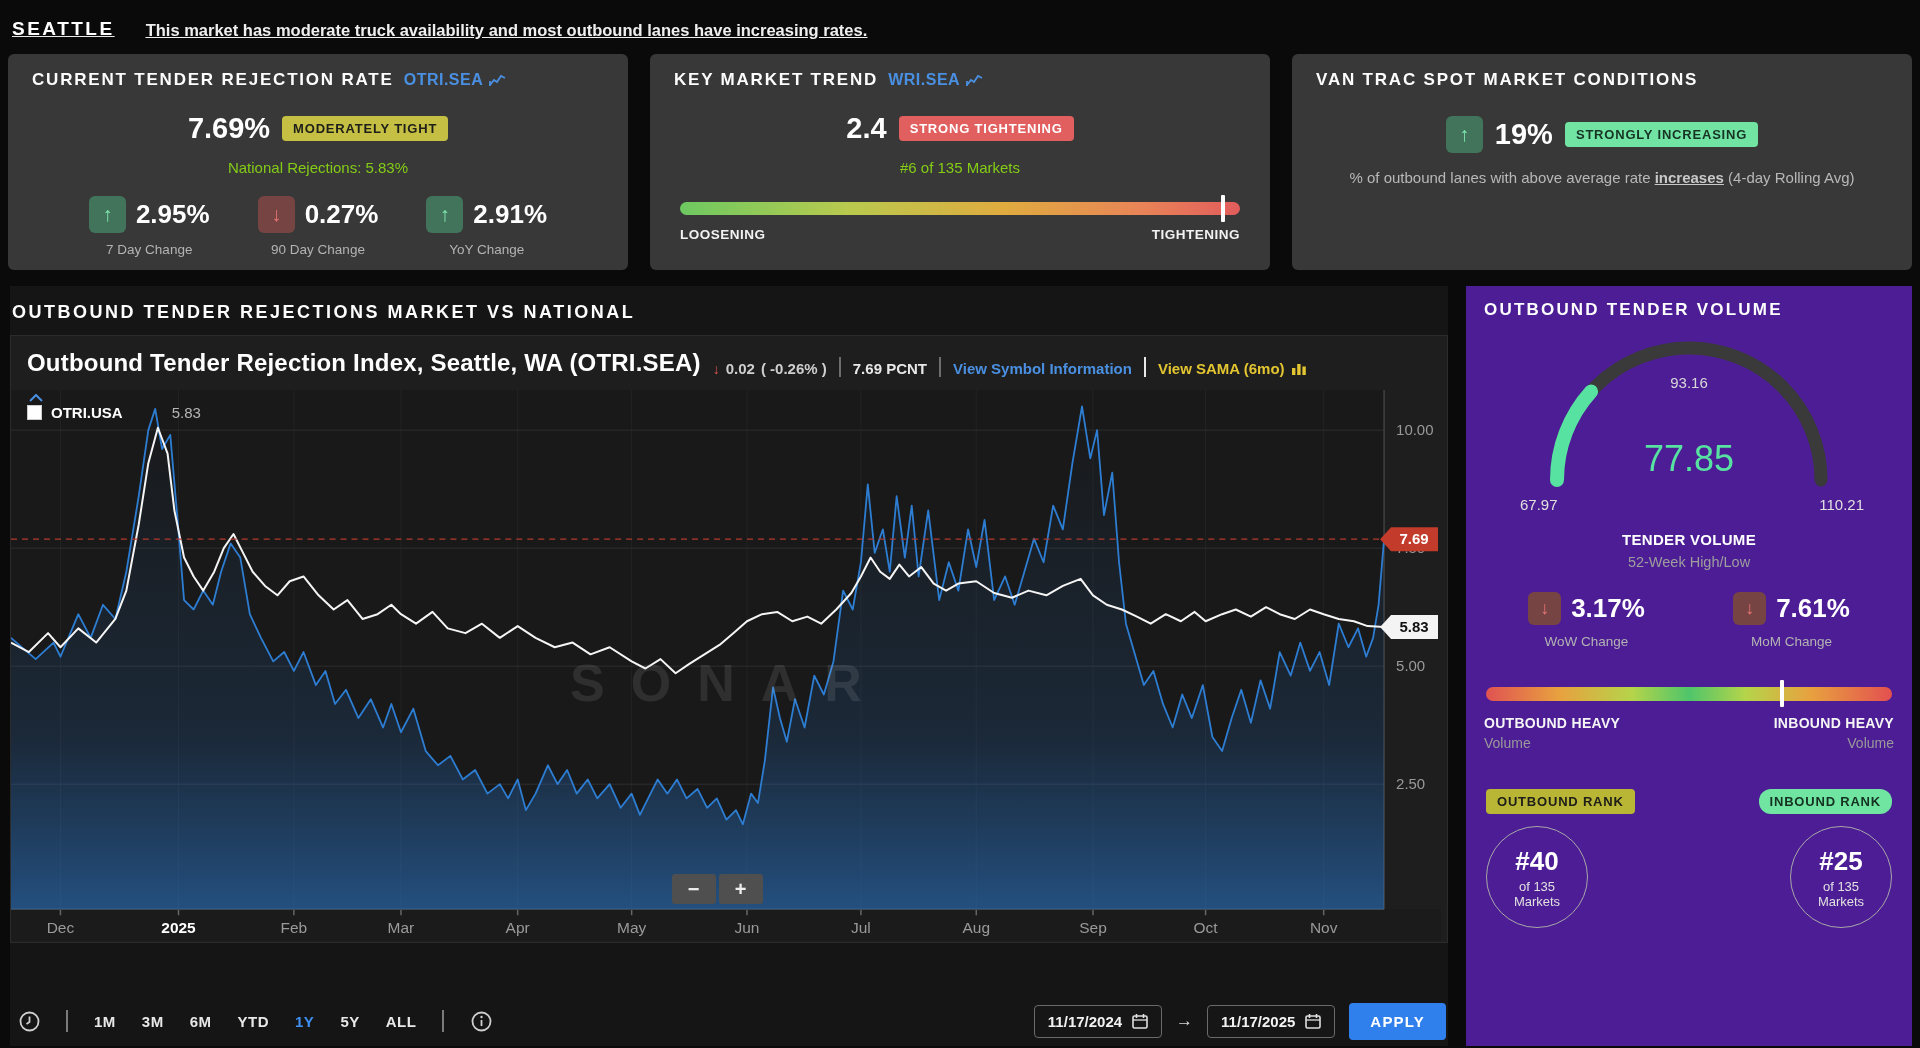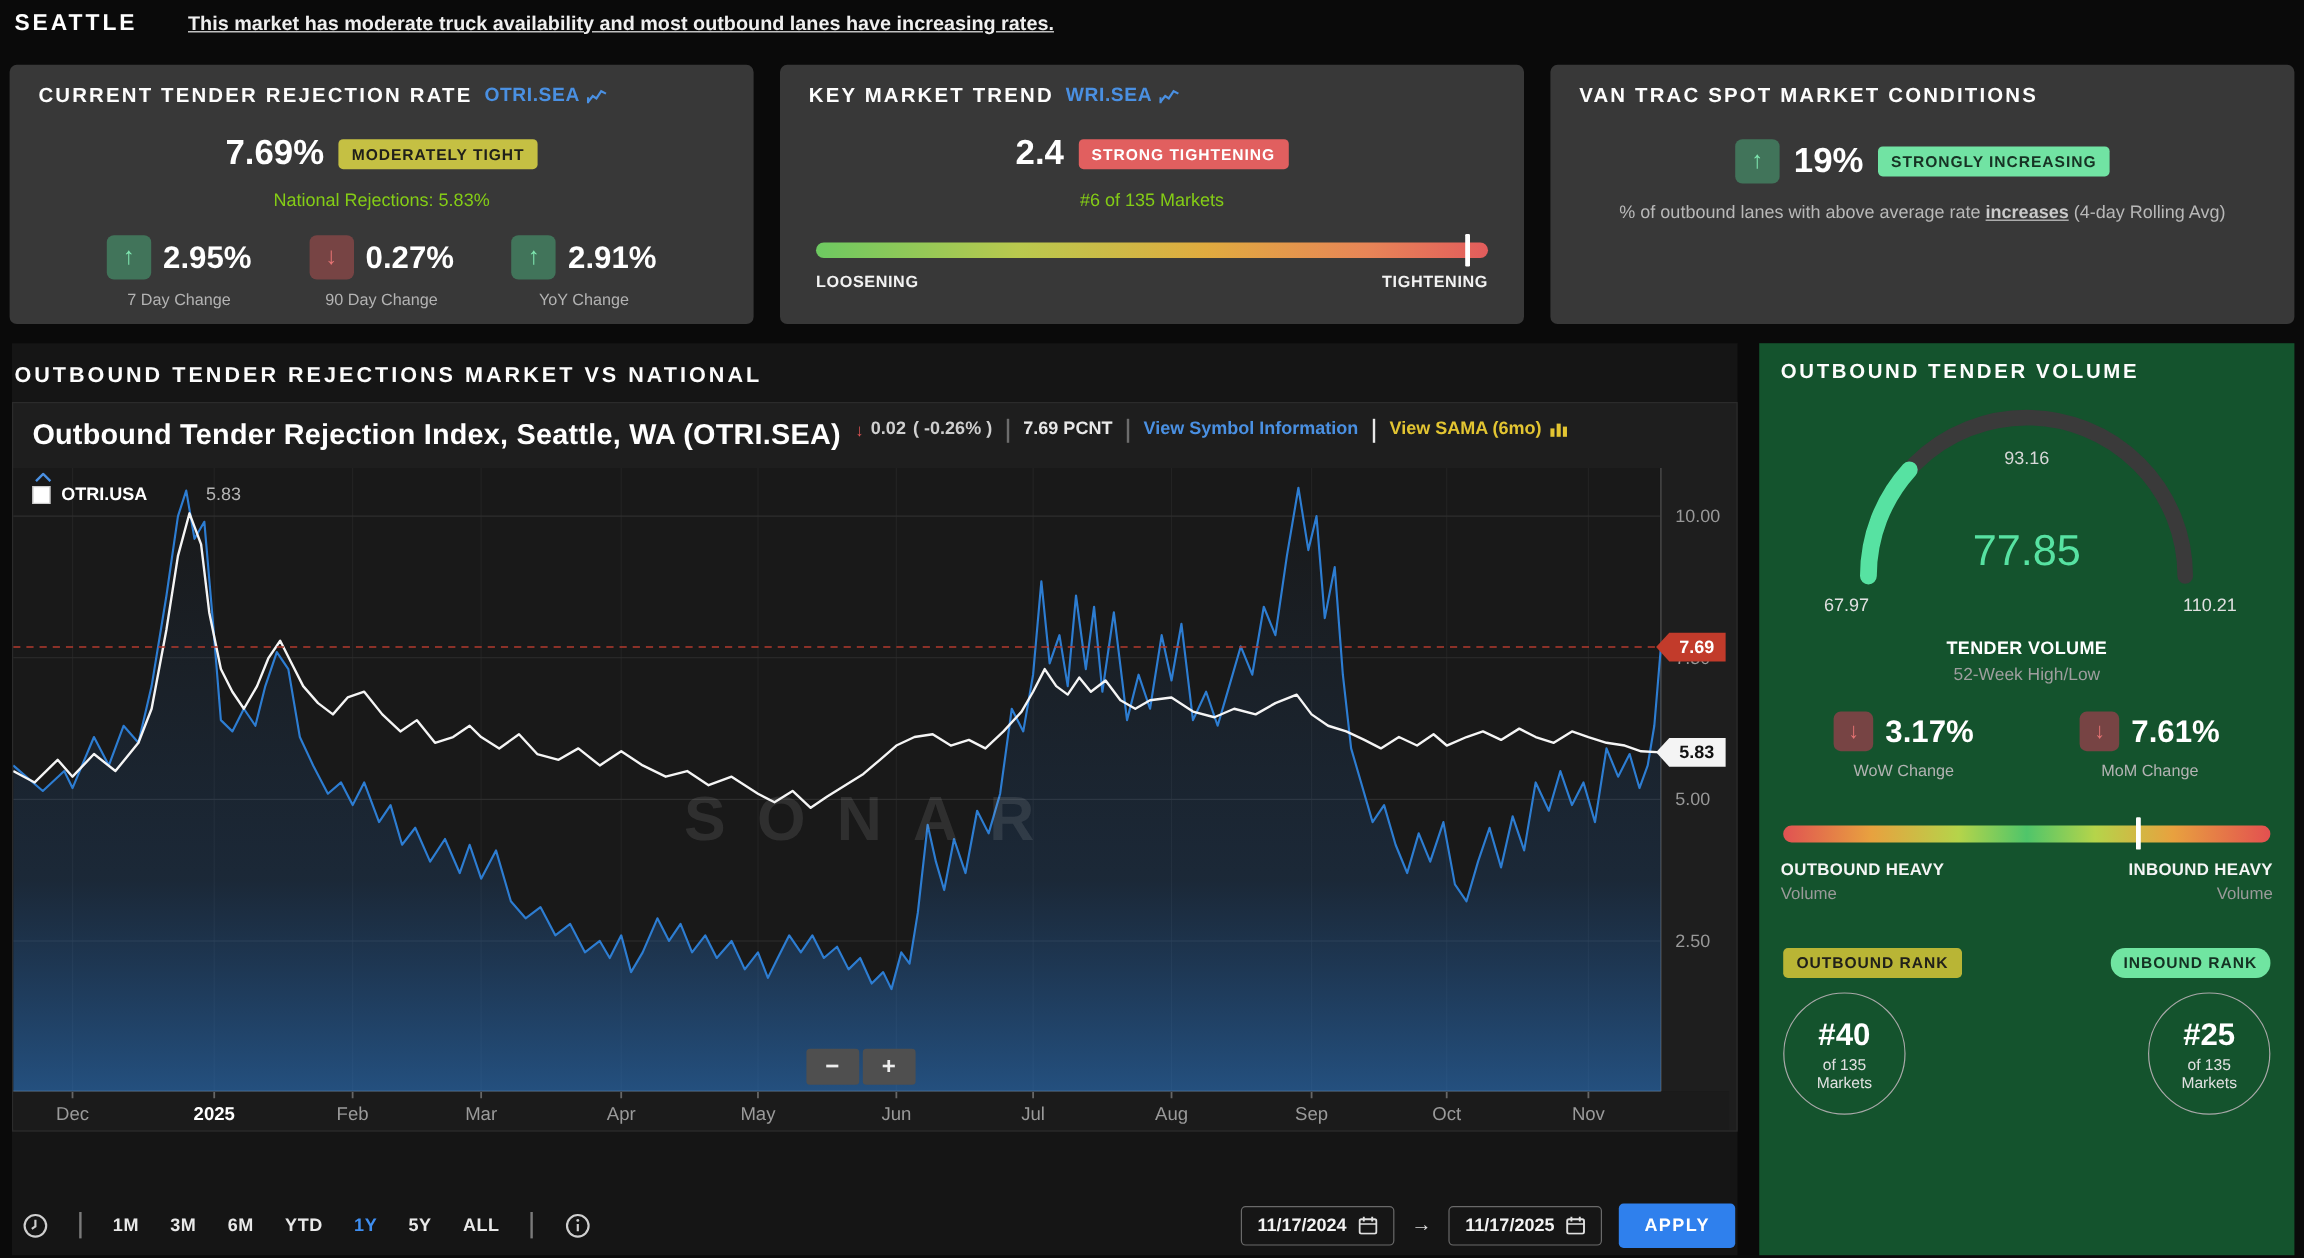--- a/index.html
+++ b/index.html
@@ -1,20 +1,20 @@
 <!DOCTYPE html>
 <html><head>
 <meta charset="utf-8">
 <style>
   * { margin:0; padding:0; box-sizing:border-box; }
   html,body { width:1920px; height:1048px; background:#0a0a0a; overflow:hidden;
     font-family:"Liberation Sans", sans-serif; color:#e8e8e8; }
 
   
-  .topbar { display:flex; align-items:center; gap:42px; height:40px; padding:0 12px; }
+  .topbar { display:flex; align-items:flex-end; gap:31px; height:40px; padding:0 12px;text-decoration:underline; }
   .market-name { font-size:19px; font-weight:bold; letter-spacing:2.5px; color:#fff; }
   .market-summary { font-size:16.5px; color:#efefef; text-decoration:underline; font-weight:bold; cursor:pointer; }
 
   
   .cards-row { display:flex; gap:22px; margin:14px 8px 0; }
   .card { flex:1; height:216px; background:#383838; border-radius:6px; padding:16px 24px; }
   .card-title-row { display:flex; align-items:center; gap:10px; }
   .card-title { font-size:17px; font-weight:bold; letter-spacing:1.8px; color:#fdfdfd; }
   .ticker { font-size:16px; font-weight:bold; color:#4a90e2; letter-spacing:0.5px; cursor:pointer; display:flex; align-items:center; gap:6px;}
   .value-row { display:flex; align-items:center; justify-content:center; gap:12px; margin-top:22px; }
@@ -44,21 +44,21 @@
 
   .spot-desc { text-align:center; font-size:15px; color:#b8b8b8; margin-top:16px; }
   .spot-desc b { color:#c9c9c9; text-decoration:underline; }
 
   
   .main-row { display:flex; gap:18px; margin:16px 8px 0 10px; height:760px; }
   .chart-section { flex:1; background:#151515; display:flex; flex-direction:column; padding:0 0 0 0; }
   .section-heading { font-size:18px; font-weight:bold; letter-spacing:2.5px; color:#fdfdfd; margin:16px 4px 12px 2px; }
 
   .chart-panel { background:#1e1e1e; border:1px solid #2b2b2b; }
-  .chart-title-row { display:flex; align-items:flex-start; gap:12px; padding:13px 16px; }
+  .chart-title-row { display:flex; align-items:flex-end; gap:12px; padding:13px 16px; }
   .chart-title { font-size:24px; font-weight:bold; color:#fff; letter-spacing:0.2px; }
   .chg-inline { display:flex; align-items:center; gap:6px; font-size:15px; font-weight:bold; color:#cfcfcf; }
   .red-arrow { color:#e25555; font-size:14px; }
   .vdiv { width:2px; height:20px; background:#6d6d6d; }
   .chart-link { font-size:15px; font-weight:bold; cursor:pointer; }
   .link-blue { color:#4a90e2; }
   .link-yellow { color:#e3c532; display:flex; align-items:center; gap:6px; }
 
   .chart-area { position:relative; height:552px; }
   .chart-area svg.main { display:block; width:1430px; height:552px; }
@@ -82,21 +82,21 @@
     letter-spacing:0.5px; cursor:pointer; font-family:inherit; }
   .range-btn.active { color:#3f8ef0; }
   .date-controls { margin-left:auto; display:flex; align-items:center; gap:14px; }
   .date-box { display:flex; align-items:center; gap:10px; background:#161616; border:1px solid #6a6a6a;
     border-radius:4px; padding:7px 13px; font-size:15px; font-weight:bold; color:#f2f2f2; cursor:pointer; }
   .arrow-right { color:#dcdcdc; font-size:17px; font-weight:bold; }
   .apply-btn { background:#2f80ed; color:#fff; border:none; border-radius:4px; padding:10px 21px;
     font-size:15px; font-weight:bold; letter-spacing:1.2px; cursor:pointer; font-family:inherit; }
 
   
-  .volume-panel { width:446px; background:#14532d; padding:14px 18px; display:flex; flex-direction:column; }
+  .volume-panel { width:446px; background:#4c1d95; padding:14px 18px; display:flex; flex-direction:column; }
   .panel-heading { font-size:17px; font-weight:bold; letter-spacing:2.2px; color:#fdfdfd; }
   .gauge-wrap { text-align:center; margin-top:10px; position:relative; }
   .gauge-wrap svg { width:380px; height:195px; }
   .gauge-top { position:absolute; left:50%; top:44px; transform:translateX(-50%); font-size:15px; color:#d8d8d8; }
   .gauge-value { position:absolute; left:50%; top:108px; transform:translateX(-50%); font-size:36px; font-weight:normal; color:#57e2a2; }
   .gauge-min { position:absolute; left:36px; top:166px; font-size:15px; color:#e0e0e0; }
   .gauge-max { position:absolute; right:30px; top:166px; font-size:15px; color:#e0e0e0; }
   .gauge-label1 { text-align:center; font-size:15px; font-weight:bold; color:#fff; margin-top:2px; letter-spacing:0.3px; }
   .gauge-label2 { text-align:center; font-size:14.5px; color:#9e9e9e; margin-top:6px; }
 

